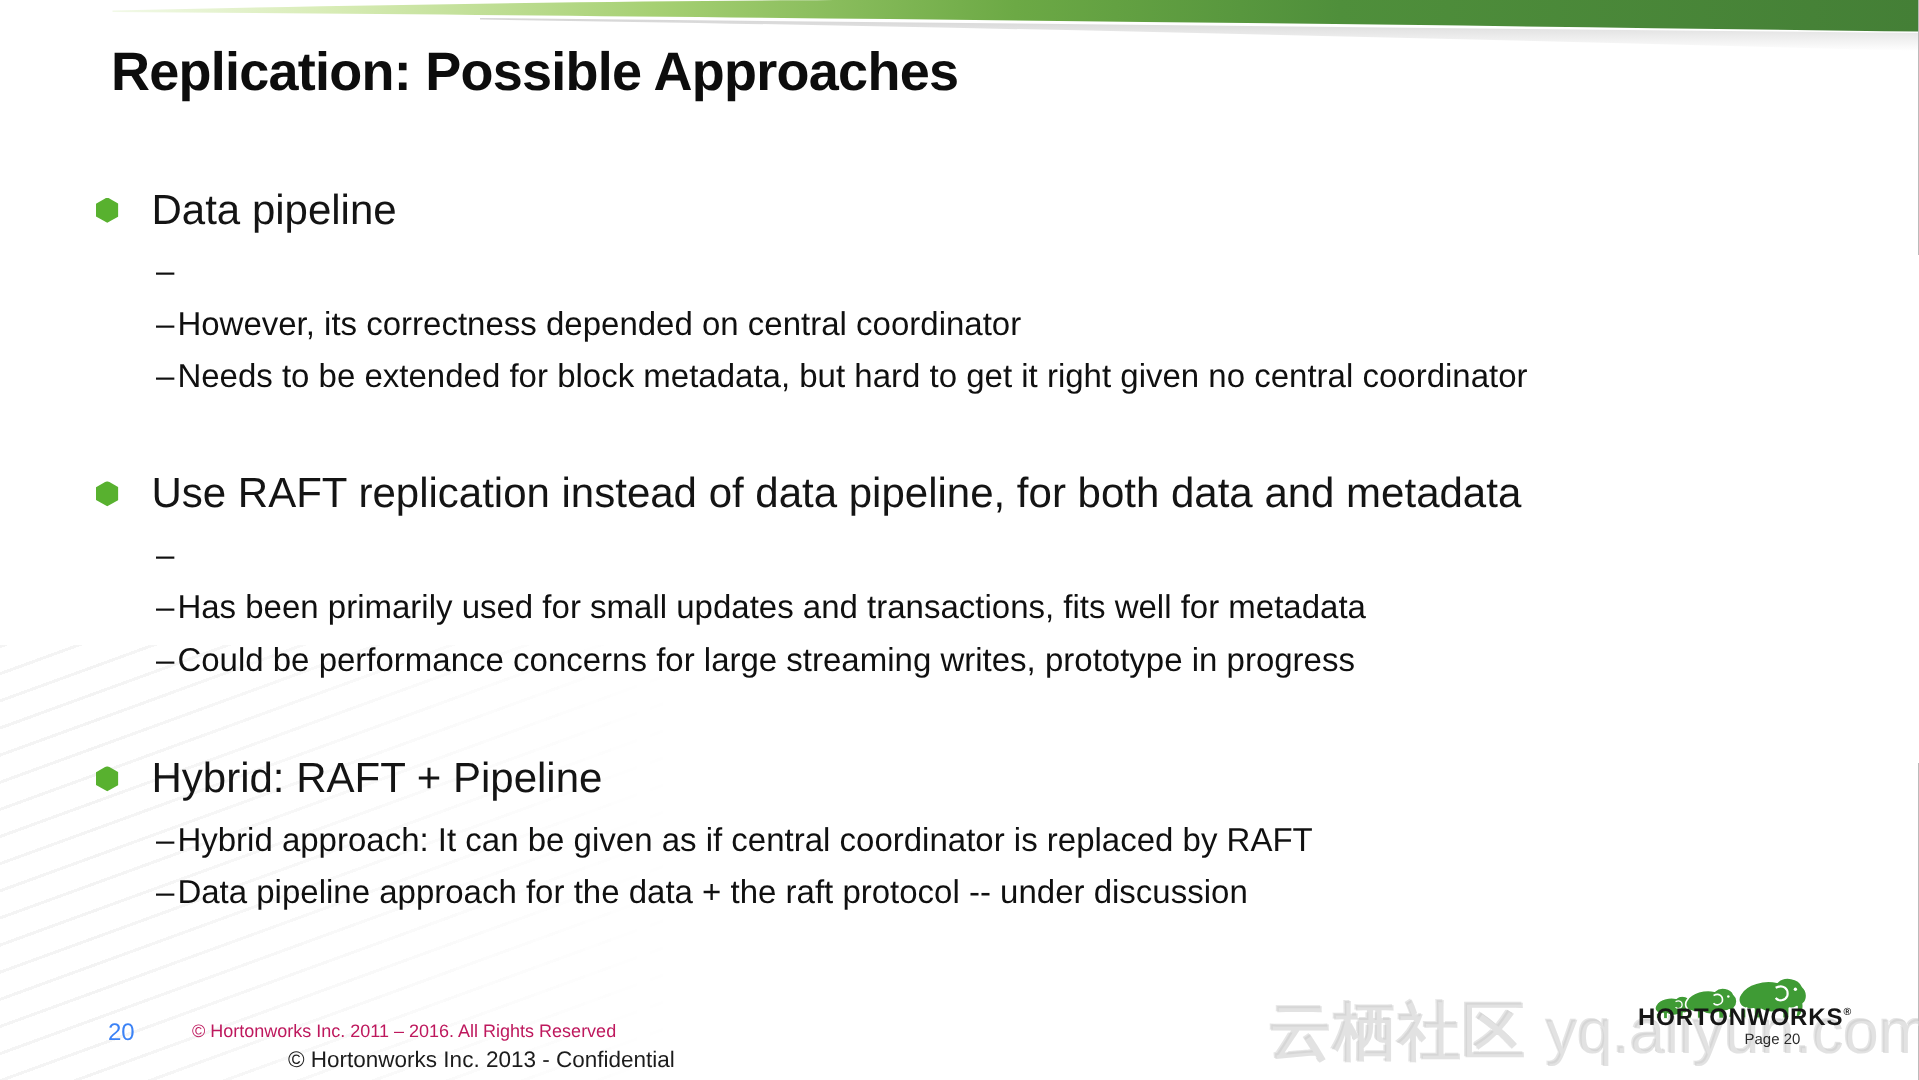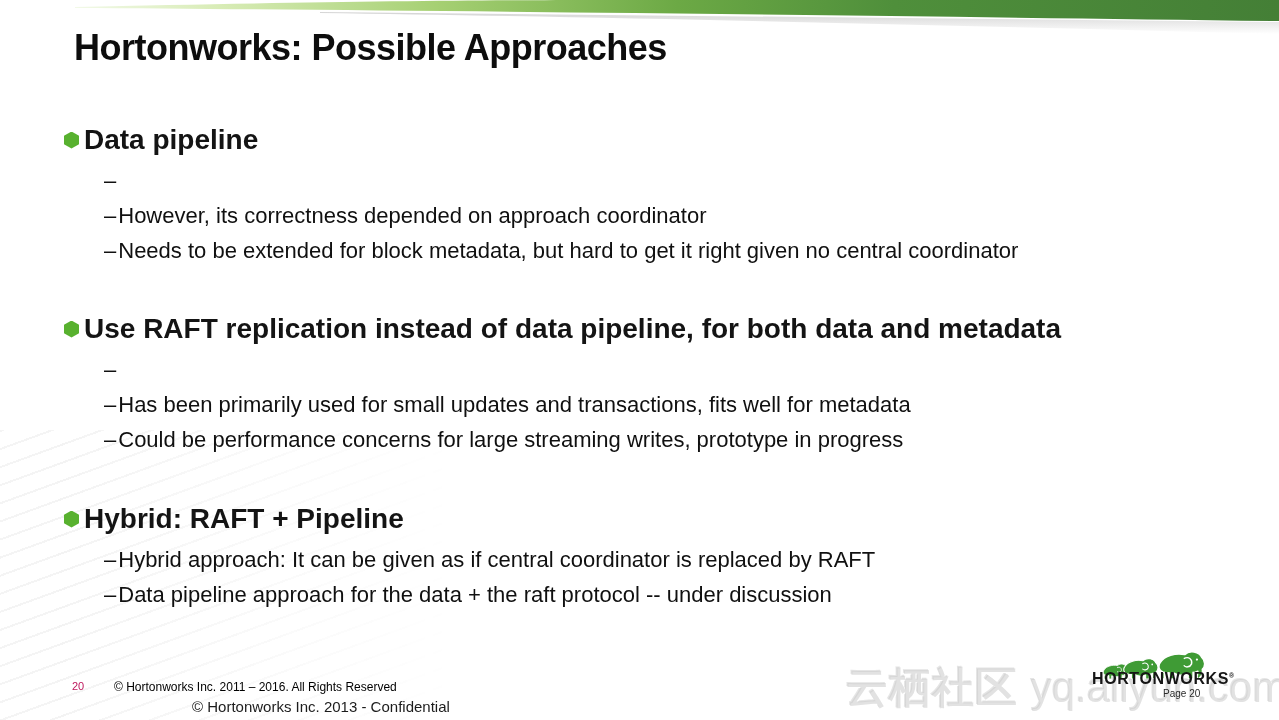--- a/index.html
+++ b/index.html
@@ -22,36 +22,36 @@
     -webkit-mask-image:linear-gradient(to right, rgba(0,0,0,.9) 10%, rgba(0,0,0,0) 90%);
             mask-image:linear-gradient(to right, rgba(0,0,0,.9) 10%, rgba(0,0,0,0) 90%);
   }
   .title{
     position:absolute;left:74px;top:27px;margin:0;z-index:2;
     font-size:36px;font-weight:bold;letter-spacing:-0.5px;color:#0d0d0d;
   }
   .section{position:absolute;left:64px;right:30px;z-index:2;}
   .sec1{top:120px;} .sec2{top:309px;} .sec3{top:499px;}
   .sec-heading{
-    display:flex;align-items:center;gap:5px;
-    font-size:28px;line-height:40px;color:#141414;white-space:nowrap;font-weight:bold;
+    display:flex;align-items:center;gap:22px;
+    font-size:28px;line-height:40px;color:#141414;white-space:nowrap;
   }
   .hex{
     width:15px;height:17px;flex:0 0 15px;background:#58b12f;
     clip-path:polygon(50% 0,100% 25%,100% 75%,50% 100%,0 75%,0 25%);
   }
   .bullets{list-style:none;margin:3px 0 0 0;padding:0 0 0 40px;}
   .bullets li{
     font-size:22px;line-height:35px;color:#101010;white-space:nowrap;
     display:flex;align-items:baseline;
   }
   .dash{margin-right:2px;}
   
-  .page-num{position:absolute;left:72px;top:680px;font-size:11px;color:#be185d;z-index:2;}
-  .copyright{position:absolute;left:114px;top:680px;font-size:12px;color:#000000;z-index:2;}
+  .page-num{position:absolute;left:72px;top:680px;font-size:16px;color:#3b82f6;z-index:2;}
+  .copyright{position:absolute;left:128px;top:680px;font-size:12px;color:#be185d;z-index:2;}
   .confidential{position:absolute;left:192px;top:698px;font-size:15px;color:#1c1c1c;z-index:2;}
   
   .watermark{
     position:absolute;left:846px;top:660px;z-index:1;white-space:nowrap;
     font-size:42px;font-weight:bold;letter-spacing:1px;
     color:rgba(203,203,203,0.55);
     text-shadow:1px 1px 0 rgba(255,255,255,0.95), -1px -1px 0 rgba(180,180,180,0.35);
   }
   .watermark .wm-url{font-weight:normal;letter-spacing:0;}
   
@@ -83,34 +83,34 @@
         <stop offset="0" stop-color="#3c3c3c" stop-opacity="0.40"></stop>
         <stop offset="1" stop-color="#3c3c3c" stop-opacity="0"></stop>
       </linearGradient>
     </defs>
     <path d="M320,12 L1279,22 L1279,34 C950,25 600,17 320,13 Z" fill="url(#shadowGrad)" opacity="0.55"></path>
     <path d="M75,7 C300,2 480,0 600,0 L1279,0 L1279,21 C900,16 400,10 75,8 Z" fill="url(#bandGrad)"></path>
   </svg>
 
   <div class="stripes"></div>
 
-  <h1 class="title">Hortonworks: Possible Approaches</h1>
+  <h1 class="title">Replication: Possible Approaches</h1>
 
   <div class="section sec1">
     <div class="sec-heading">
       <span class="hex"></span>
       <span>Data pipeline</span>
     </div>
     <ul class="bullets">
       <li>
           <span class="dash">–</span>
         </li>
       <li>
           <span class="dash">–</span>
-          <span>However, its correctness depended on approach coordinator</span>
+          <span>However, its correctness depended on central coordinator</span>
         </li>
       <li>
           <span class="dash">–</span>
           <span>Needs to be extended for block metadata, but hard to get it right given no central coordinator</span>
         </li>
     </ul>
   </div>
 
   <div class="section sec2">
     <div class="sec-heading">

